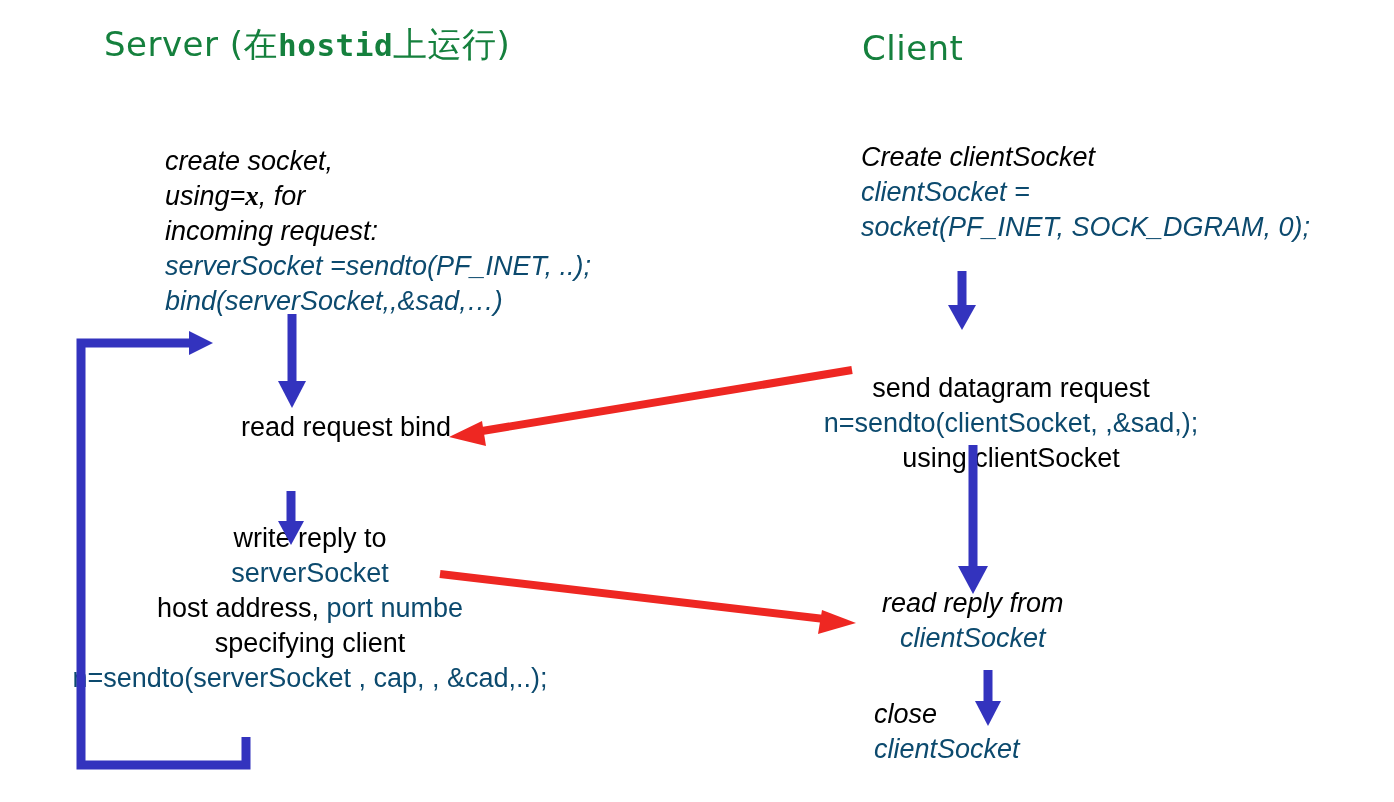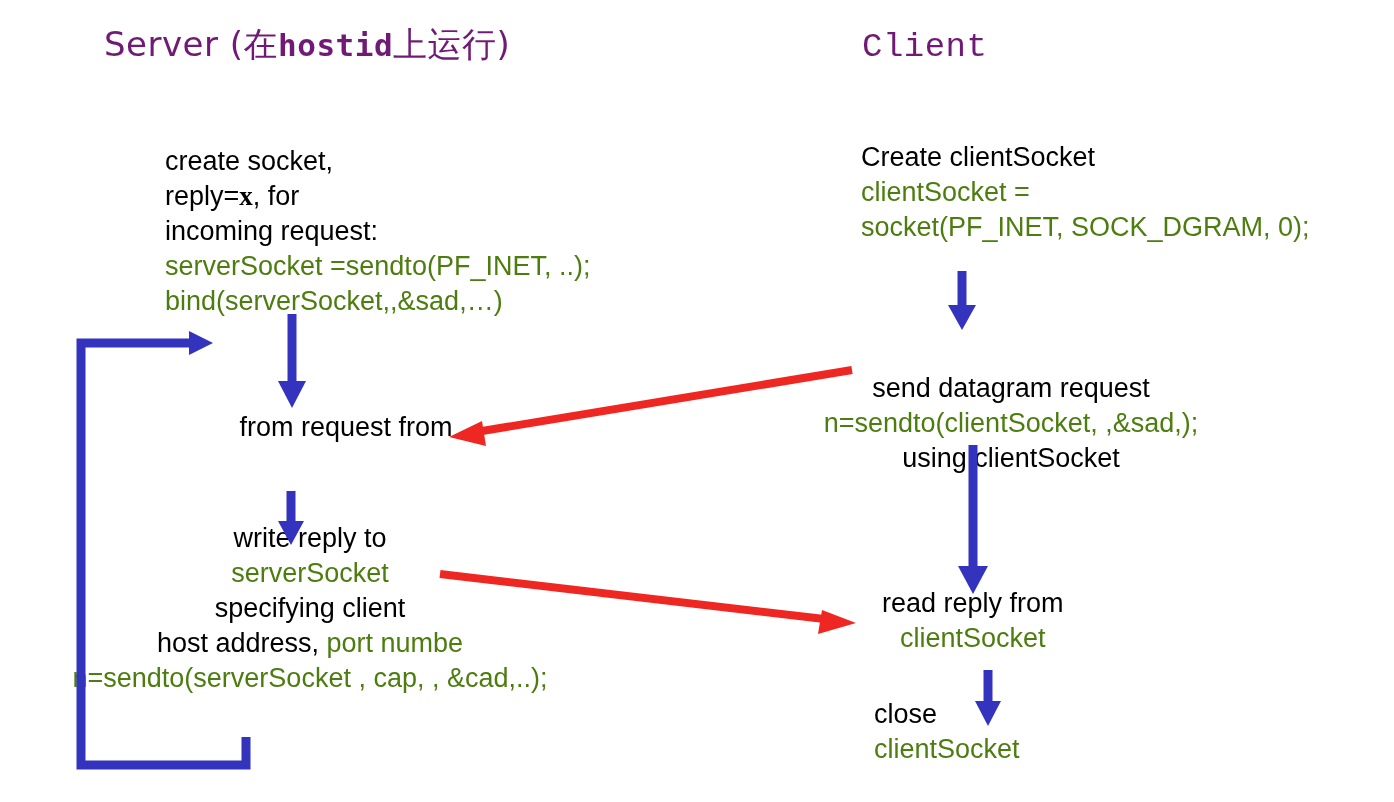--- a/index.html
+++ b/index.html
@@ -17,50 +17,50 @@
     font-family: "Liberation Sans", sans-serif;
     -webkit-font-smoothing: antialiased;
   }
 
   
   .col-title {
     position: absolute;
     font-family: "DejaVu Sans", sans-serif;
     font-size: 34px;
     font-weight: 400;
-    color: #701a75;
+    color: #15803d;
     white-space: nowrap;
     letter-spacing: 0.5px;
   }
   #server-title { left: 104px; top: 22px; }
-  #client-title { left: 862px; top: 28px; font-family: Liberation Mono, monospace; }
+  #client-title { left: 862px; top: 28px; }
   .mono-bold {
     font-family: "DejaVu Sans Mono", monospace;
     font-weight: bold;
     font-size: 31px;
   }
 
   
   .block {
     position: absolute;
     color: #000000;
     font-family: "Liberation Sans", sans-serif;
     font-size: 27px;
     line-height: 35px;
     white-space: nowrap;
   }
   .block .ln { display: block; }
-  .red  { color: #4d7c0f; }
+  .red  { color: #0c4a6e; }
   .bk   { color: #000000; }
   .serif-b {
     font-family: "Liberation Serif", serif;
     font-weight: bold;
   }
 
-  .ta-left   { text-align: left; }
+  .ta-left   { text-align: left; font-style: italic; }
 
   
   #server-create   { left: 165px;  top: 144px; }
   #server-read     { left:  66px;  top: 410px; width: 560px; text-align: center; }
   #server-write    { left:  30px;  top: 521px; width: 560px; text-align: center; }
 
   #client-create   { left: 861px;  top: 140px; }
   #client-send     { left: 796px;  top: 335px; width: 430px; text-align: center; margin-top: 36px; }
   #client-read     { left: 882px;  top: 586px; }
   #client-close    { left: 874px;  top: 697px; }
@@ -78,35 +78,35 @@
 <body>
 
 <div id="canvas">
 
   <div class="col-title" id="server-title"><span>Server (</span><span>在</span><span class="mono-bold">hostid</span><span>上运行</span><span>)</span></div>
 
   <div class="col-title" id="client-title">Client</div>
 
   <div class="block ta-left" id="server-create">
     <span class="ln bk">create socket,</span>
-    <span class="ln bk"><span>reply=</span><span class="serif-b">x</span><span>, for</span></span>
+    <span class="ln bk"><span>using=</span><span class="serif-b">x</span><span>, for</span></span>
     <span class="ln bk">incoming request:</span>
     <span class="ln red">serverSocket =sendto(PF_INET, ..);</span>
     <span class="ln red">bind(serverSocket,,&amp;sad,…)</span>
   </div>
 
   <div class="block" id="server-read">
-    <span class="ln bk">from request from</span>
+    <span class="ln bk">read request bind</span>
   </div>
 
   <div class="block" id="server-write">
     <span class="ln bk">write reply to</span>
     <span class="ln red">serverSocket</span>
+    <span class="ln bk"><span>host address, </span><span class="red">port numbe</span></span>
     <span class="ln bk">specifying client</span>
-    <span class="ln bk"><span>host address, </span><span class="red">port numbe</span></span>
     <span class="ln red">n=sendto(serverSocket , cap, , &amp;cad,..);</span>
   </div>
 
   <div class="block ta-left" id="client-create">
     <span class="ln bk">Create clientSocket</span>
     <span class="ln red">clientSocket =</span>
     <span class="ln red">socket(PF_INET, SOCK_DGRAM, 0);</span>
   </div>
 
   <div class="block" id="client-send">

